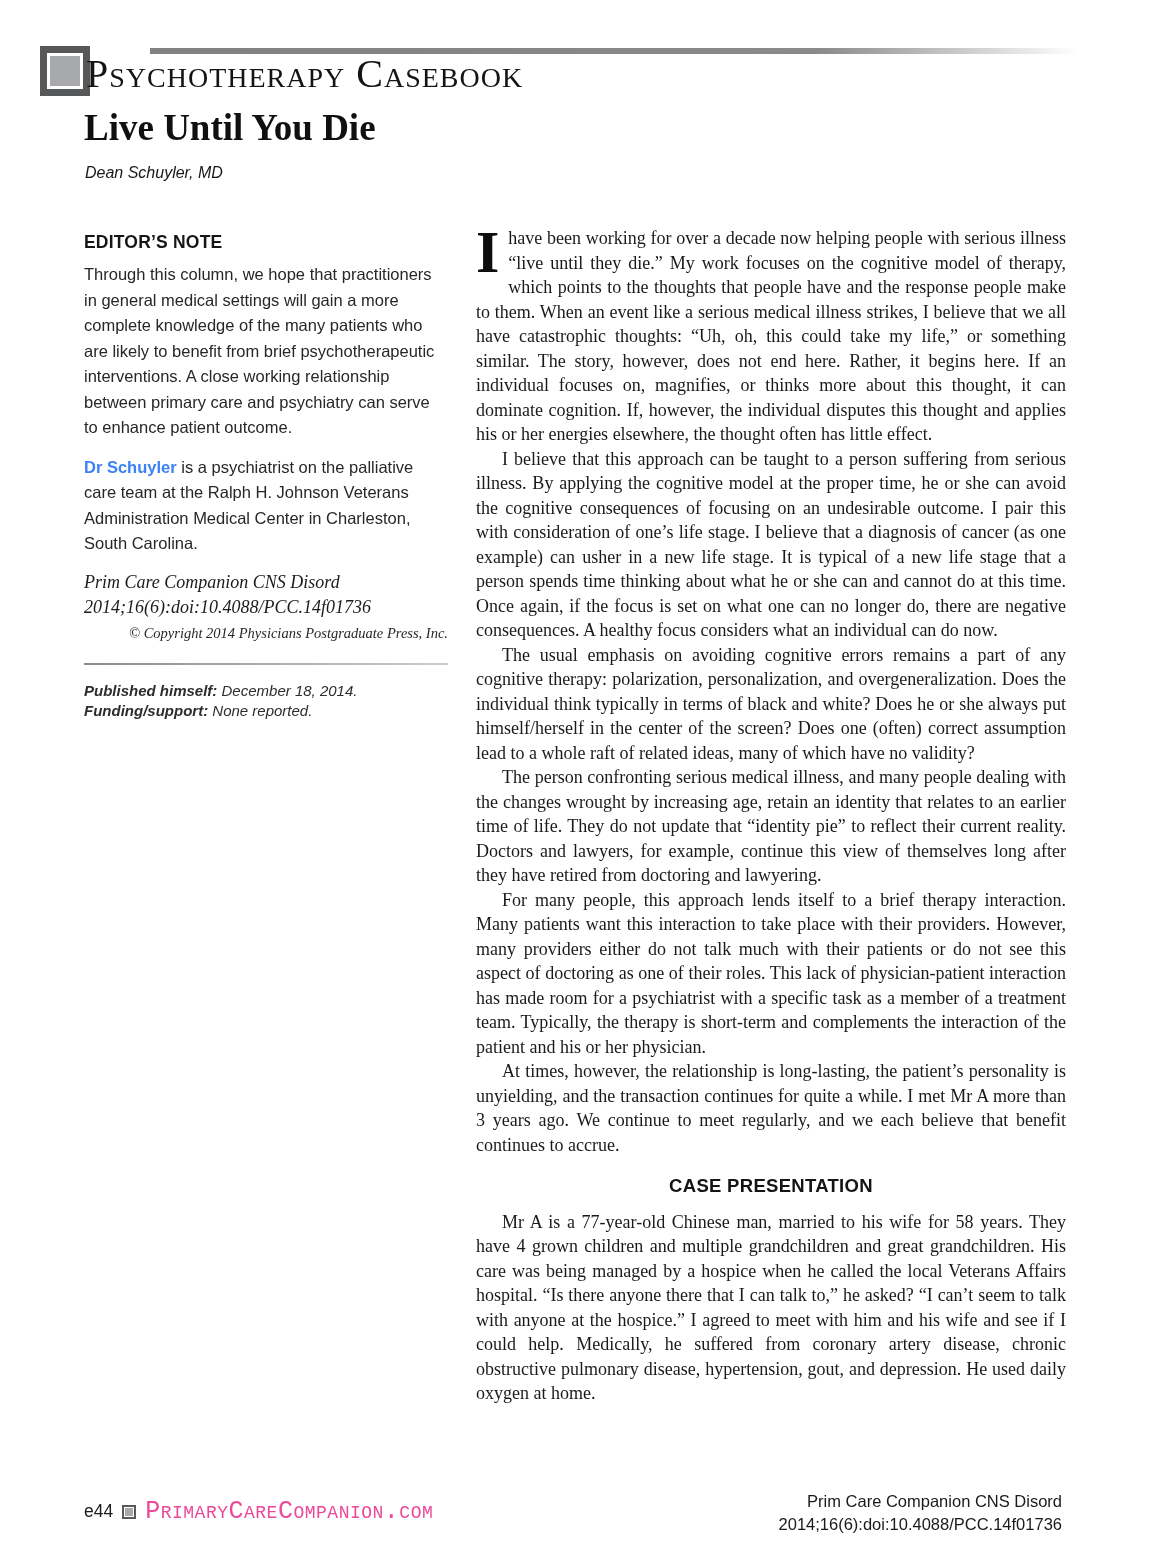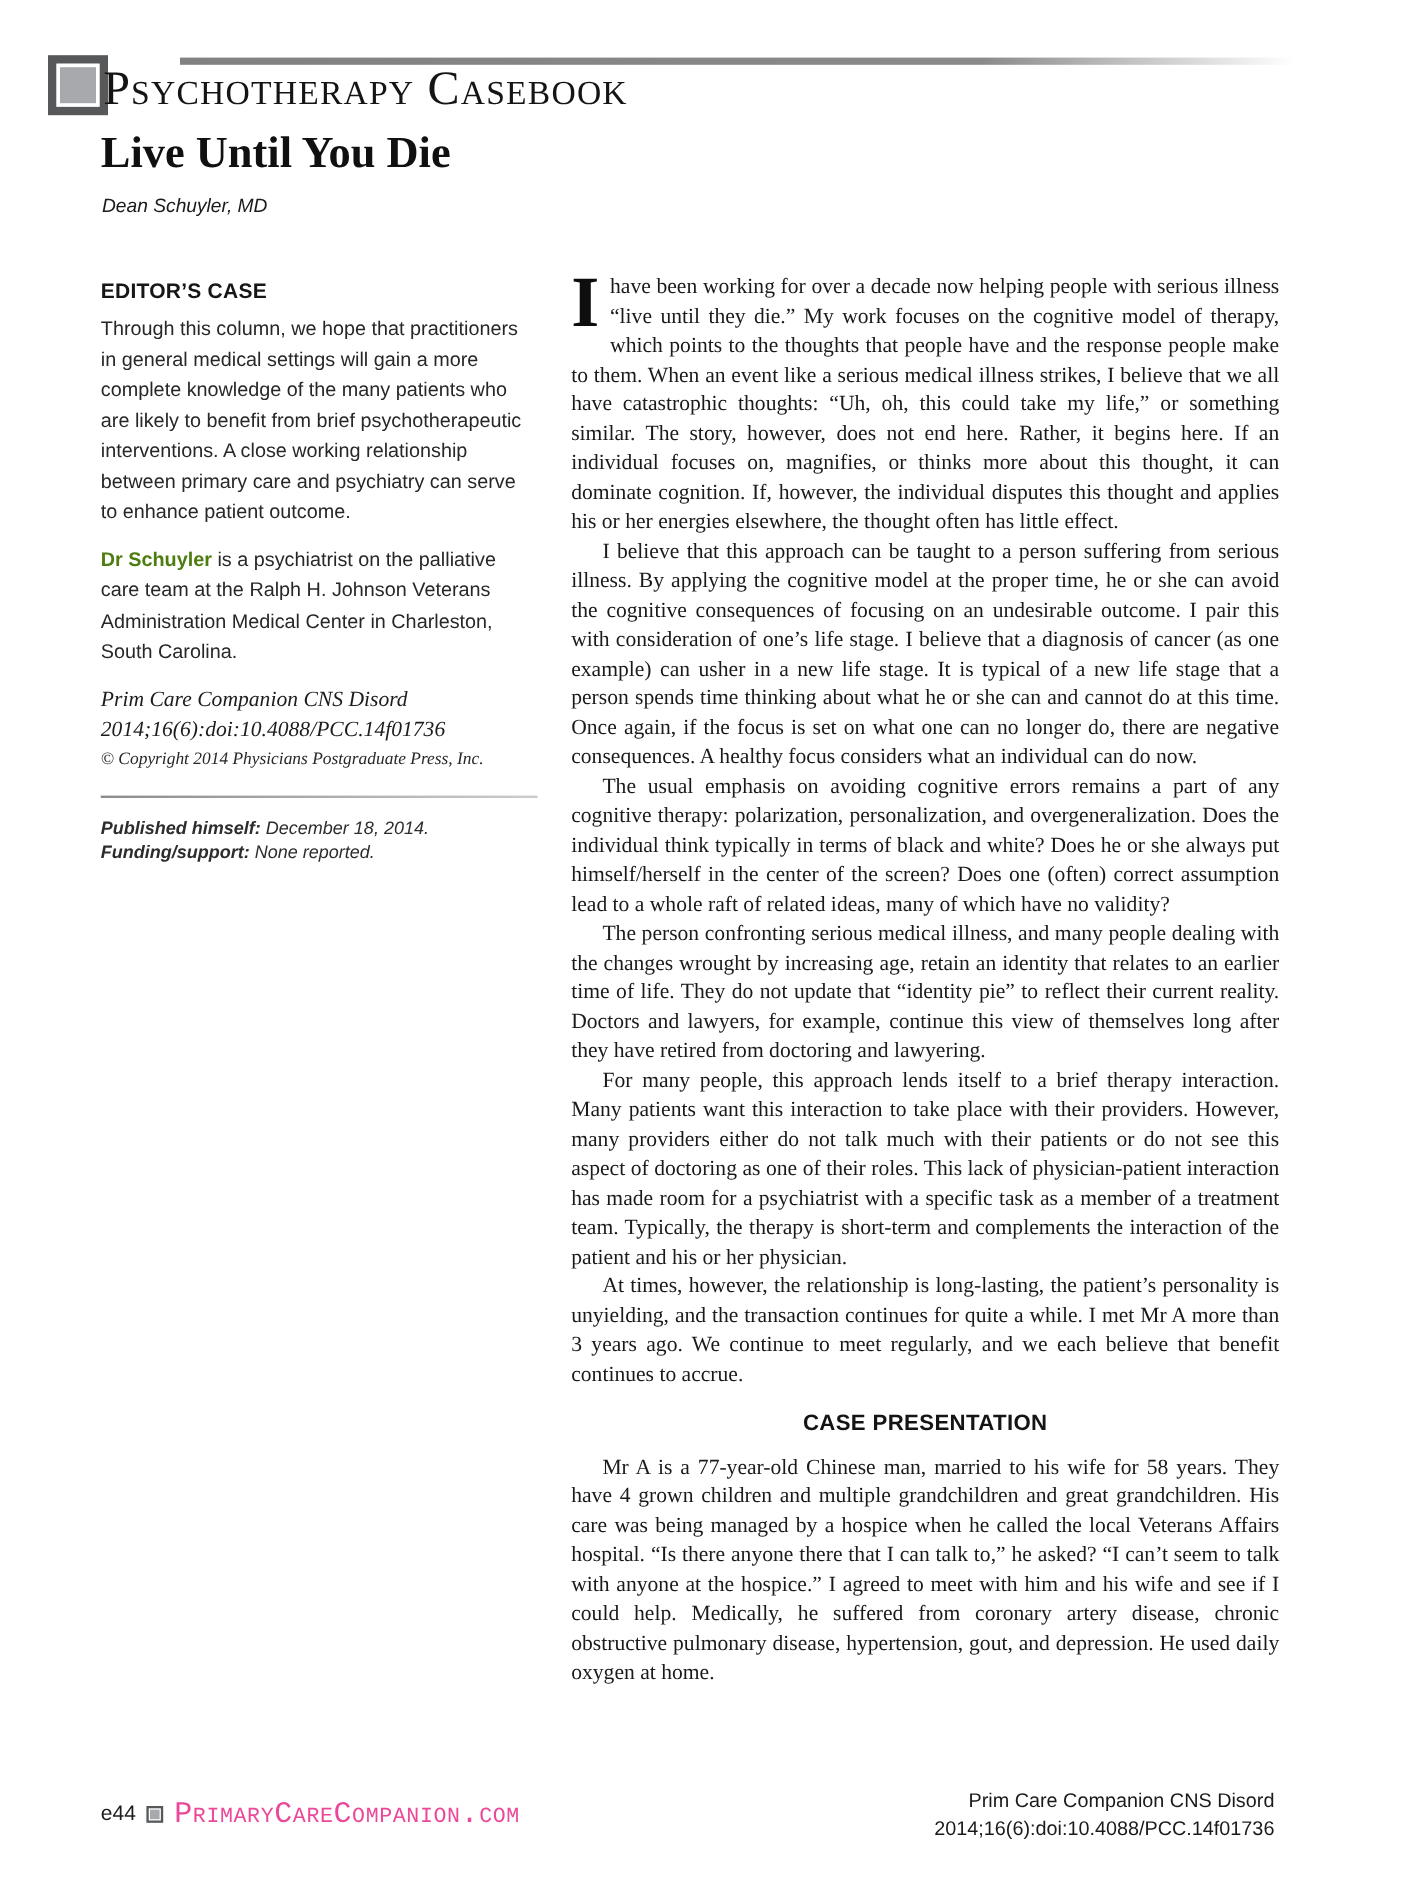--- a/index.html
+++ b/index.html
@@ -21,25 +21,25 @@
     font-family:Liberation Serif, serif; font-weight:bold; font-size:37px; color:#101010; }
   .article-author { position:absolute; left:85px; top:164px;
     font-family:"Liberation Sans", sans-serif; font-style:italic; font-size:16px; color:#1a1a1a; }
 
   
   .sidebar { position:absolute; left:84px; top:232px; width:364px;
     font-family:"Liberation Sans", sans-serif; color:#272727; }
   .en-heading { font-weight:bold; font-size:17.5px; letter-spacing:0.2px; margin-bottom:9px; color:#161616; }
   .en-body { font-size:16.5px; line-height:25.5px; }
   .bio { font-size:16.5px; line-height:25.5px; margin-top:14px; }
-  .bio b { color:#4d7c0f; }
+  .bio b { color:#3b82f6; }
   .citation { margin-top:13px; font-family:"Liberation Serif", serif; font-style:italic;
     font-size:18px; line-height:25px; color:#1c1c1c; }
   .copyright { margin-top:3px; font-family:"Liberation Serif", serif; font-style:italic;
-    font-size:14.5px; line-height:20px; }
+    font-size:14.5px; line-height:20px;text-align:right; }
   .sidebar-rule { height:2px; margin:20px 0 16px 0; border:none;
     background:linear-gradient(to right,#8c8c8c,#cccccc); }
   .pub { font-style:italic; font-size:15px; line-height:20.5px; color:#2d2d2d; }
   .pub-label { font-weight:bold; }
 
   
   .article { position:absolute; left:476px; top:226px; width:590px;
     font-family:"Liberation Serif", serif; font-size:18px; line-height:24.5px;
     text-align:justify; color:#1a1a1a; }
   .article p { margin:0; text-indent:26px; }
@@ -67,21 +67,21 @@
 
   <div class="section-icon">
       <div class="inner"></div>
     </div>
   <div class="top-rule"></div>
   <div class="section-title">Psychotherapy Casebook</div>
   <h1 class="article-title" style="margin:0;">Live Until You Die</h1>
   <div class="article-author">Dean Schuyler, MD</div>
 
   <div class="sidebar">
-    <div class="en-heading">EDITOR’S CASE</div>
+    <div class="en-heading">EDITOR’S NOTE</div>
     <div class="en-body">Through this column, we hope that practitioners in general medical settings will gain a more complete knowledge of the many patients who are likely to benefit from brief psychotherapeutic interventions. A close working relationship between primary care and psychiatry can serve to enhance patient outcome.</div>
     <div class="bio"><b>Dr Schuyler</b><span> is a psychiatrist on the palliative care team at the Ralph H. Johnson Veterans Administration Medical Center in Charleston, South Carolina.</span></div>
     <div class="citation">Prim Care Companion CNS Disord 2014;16(6):doi:10.4088/PCC.14f01736</div>
     <div class="copyright">© Copyright 2014 Physicians Postgraduate Press, Inc.</div>
     <hr class="sidebar-rule">
     <div class="pub">
       <div><span class="pub-label">Published himself:</span><span> December 18, 2014.</span></div>
       <div><span class="pub-label">Funding/support:</span><span> None reported.</span></div>
     </div>
   </div>

